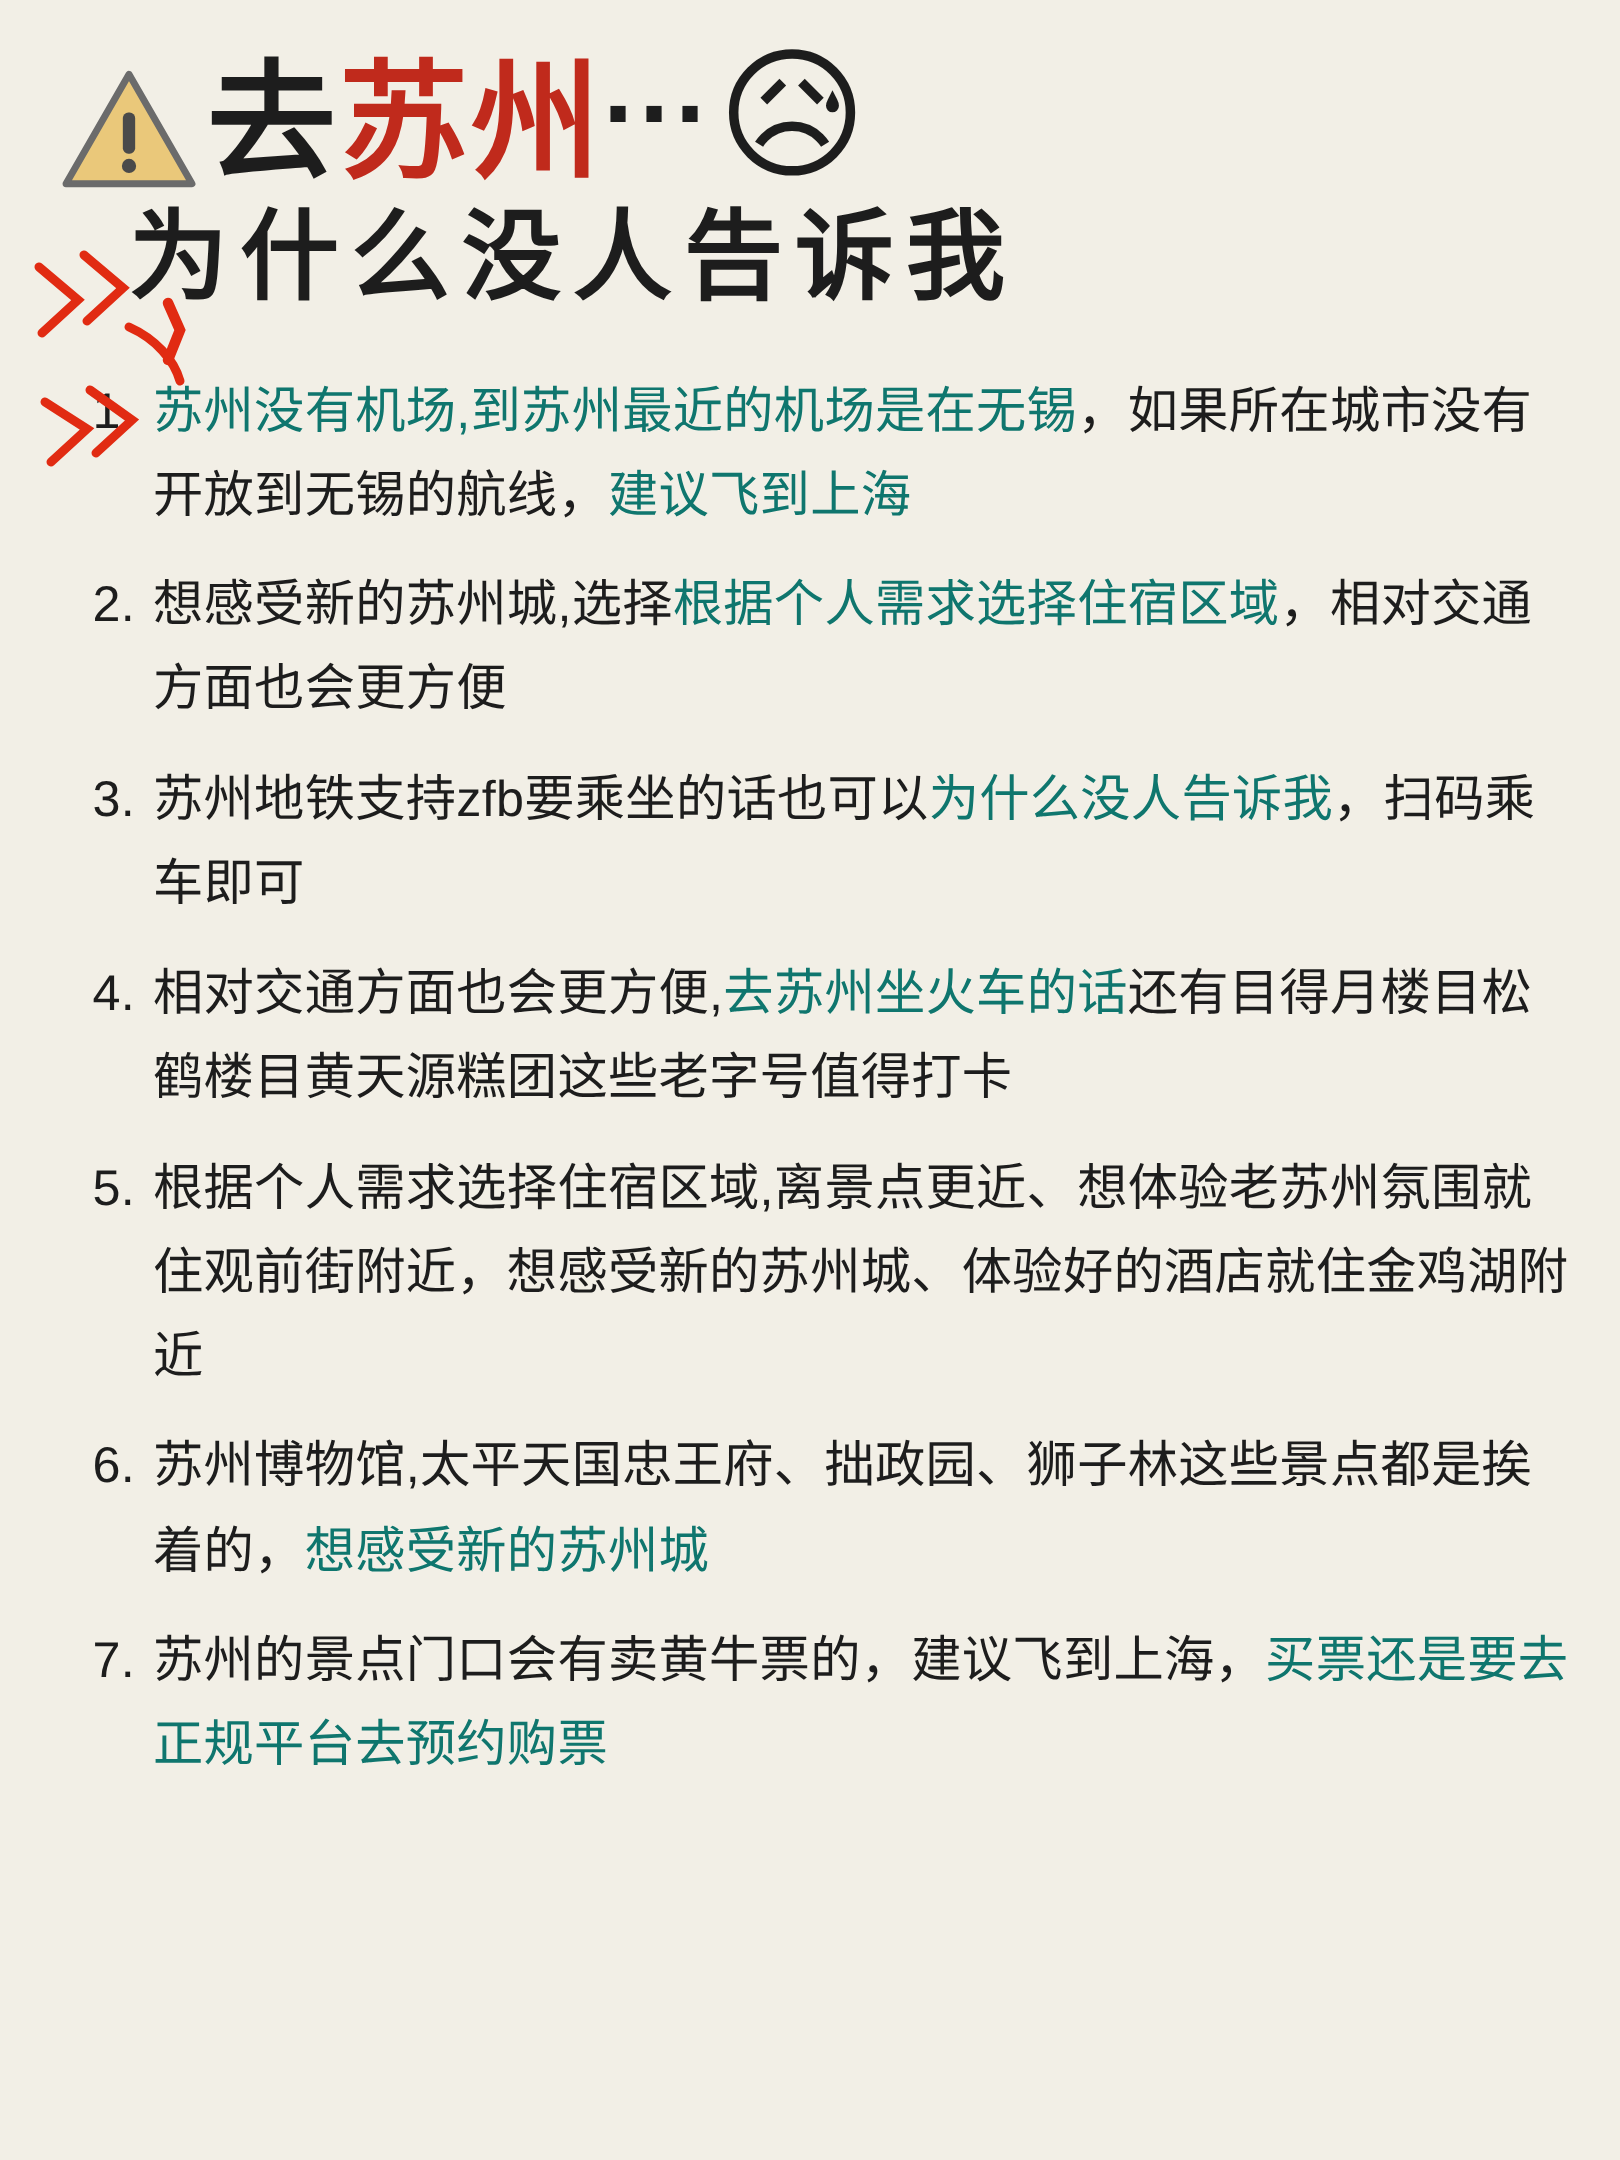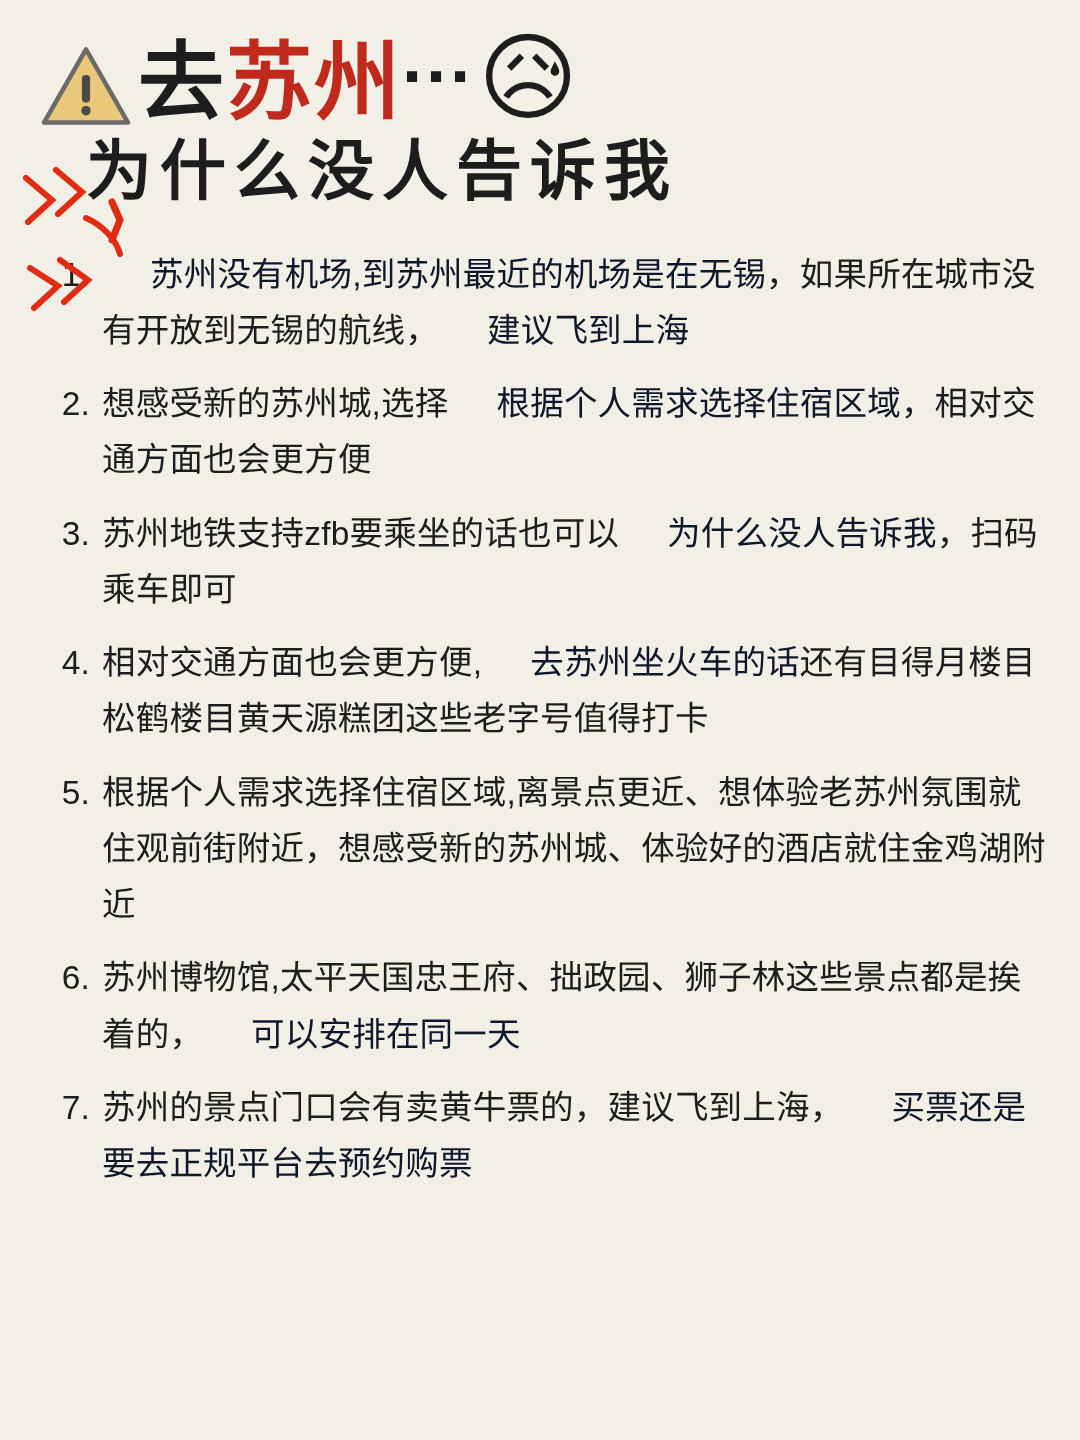--- a/index.html
+++ b/index.html
@@ -104,21 +104,21 @@
     width: 56px;
     text-align: right;
     padding-right: 12px;
     color: #1d1d1d;
     font-size: 33.5px;
     line-height: 1.68;
   }
   .body {
     flex: 1 1 auto;
   }
-  .red { color: #0f172a; margin-left: 48px; }
+  .red { color: #0f766e; }
   .blk { color: #1d1d1d; }
 </style>
 </head>
 <body>
 
 <div class="page">
 
   <div class="header">
 
     <div class="title-line1">
@@ -163,21 +163,21 @@
       <li class="list-item">
         <span class="num">4.</span>
         <span class="body"><span class="blk">相对交通方面也会更方便,</span><span class="red">去苏州坐火车的话</span><span class="blk">还有目得月楼目松鹤楼目黄天源糕团这些老字号值得打卡</span></span>
       </li>
       <li class="list-item">
         <span class="num">5.</span>
         <span class="body"><span class="blk">根据个人需求选择住宿区域,离景点更近、想体验老苏州氛围就住观前街附近，想感受新的苏州城、体验好的酒店就住金鸡湖附近</span></span>
       </li>
       <li class="list-item">
         <span class="num">6.</span>
-        <span class="body"><span class="blk">苏州博物馆,太平天国忠王府、拙政园、狮子林这些景点都是挨着的，</span><span class="red">可以安排在同一天</span></span>
+        <span class="body"><span class="blk">苏州博物馆,太平天国忠王府、拙政园、狮子林这些景点都是挨着的，</span><span class="red">想感受新的苏州城</span></span>
       </li>
       <li class="list-item">
         <span class="num">7.</span>
         <span class="body"><span class="blk">苏州的景点门口会有卖黄牛票的，建议飞到上海，</span><span class="red">买票还是要去正规平台去预约购票</span></span>
       </li>
     </ol>
 
 </div>
 
 </body></html>

